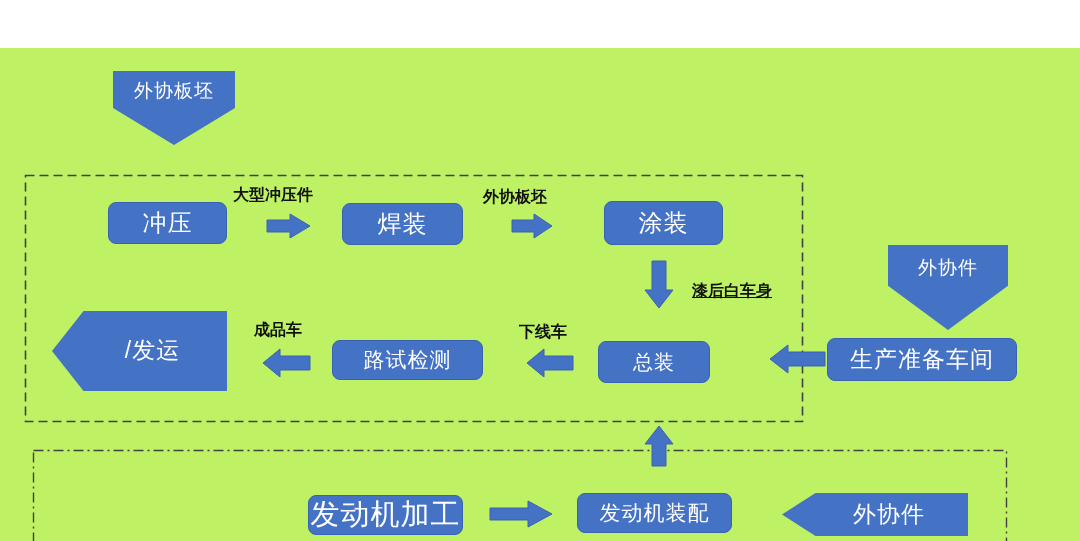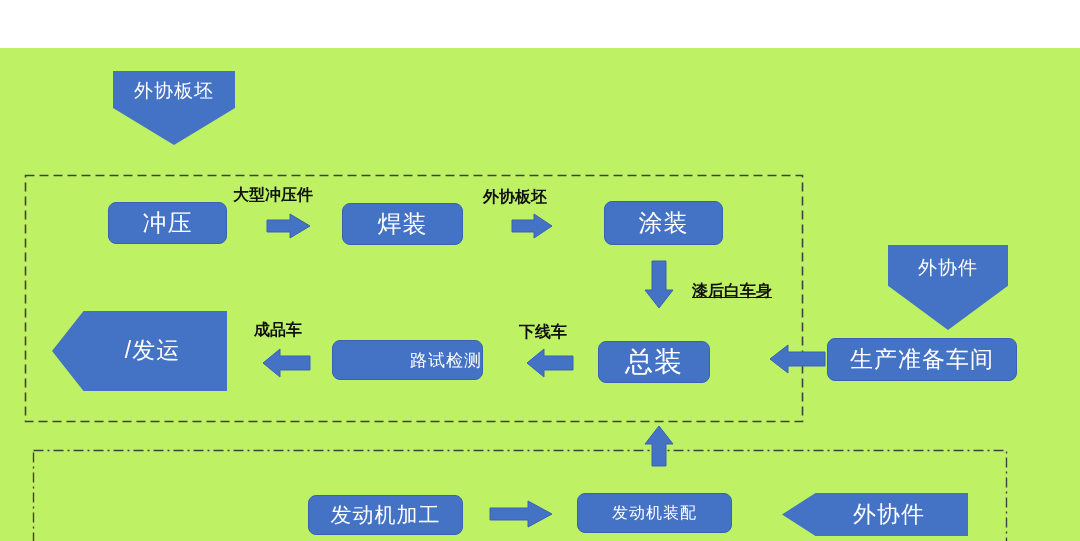--- a/index.html
+++ b/index.html
@@ -86,34 +86,34 @@
   <div class="node" style="left:604px;top:153px;width:119px;height:44px;font-size:24px;">
     <span>涂装</span>
   </div>
   <div class="node" style="left:342px;top:155px;width:121px;height:42px;font-size:24px;">
     <span>焊装</span>
   </div>
 
   <div class="pent pent-left" style="left:52px;top:263px;width:175px;height:80px;font-size:23px;line-height:1.3;padding-left:26px;">
     <span>/发运</span>
   </div>
-  <div class="node" style="left:332px;top:292px;width:151px;height:40px;font-size:17px;justify-content:flex-end;">
+  <div class="node" style="left:332px;top:292px;width:151px;height:40px;font-size:21px;">
     <span>路试检测</span>
   </div>
-  <div class="node" style="left:598px;top:293px;width:112px;height:42px;font-size:28px;">
+  <div class="node" style="left:598px;top:293px;width:112px;height:42px;font-size:20px;">
     <span>总装</span>
   </div>
   <div class="node" style="left:827px;top:290px;width:190px;height:43px;font-size:23px;">
     <span>生产准备车间</span>
   </div>
 
-  <div class="node" style="left:308px;top:447px;width:155px;height:40px;font-size:21px;">
+  <div class="node" style="left:308px;top:447px;width:155px;height:40px;font-size:29px;">
     <span>发动机加工</span>
   </div>
-  <div class="node" style="left:577px;top:445px;width:155px;height:40px;font-size:16px;">
+  <div class="node" style="left:577px;top:445px;width:155px;height:40px;font-size:21px;">
     <span>发动机装配</span>
   </div>
   <div class="pent pent-left" style="left:782px;top:445px;width:186px;height:43px;font-size:23px;padding-left:28px;">
     <span>外协件</span>
   </div>
 
   <div class="flow-label" style="left:233px;top:137px;">大型冲压件</div>
   <div class="flow-label" style="left:483px;top:139px;">外协板坯</div>
   <div class="flow-label" style="left:692px;top:233px;text-decoration:underline;">漆后白车身</div>
   <div class="flow-label" style="left:254px;top:272px;">成品车</div>

